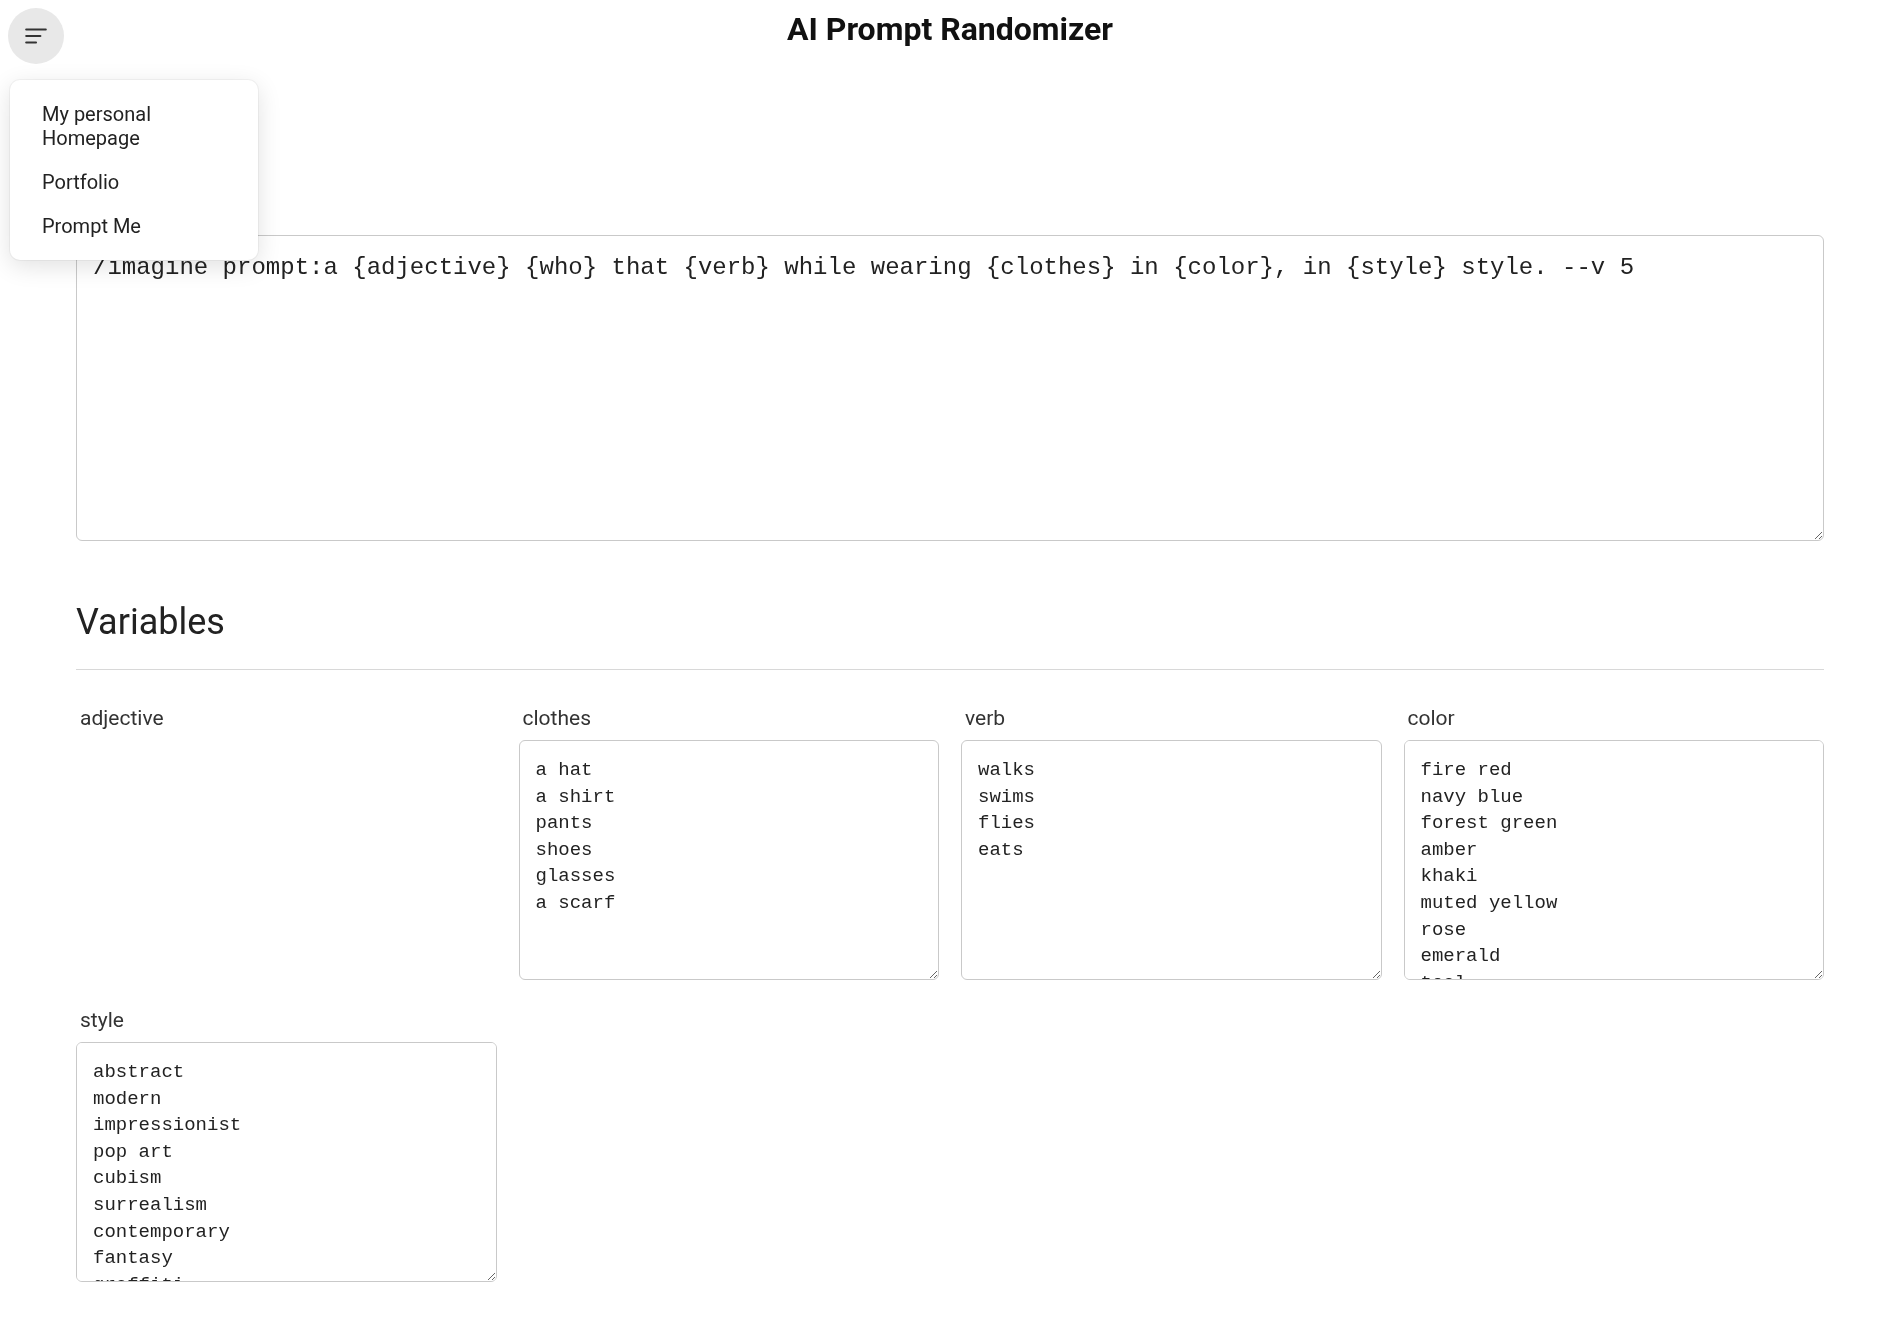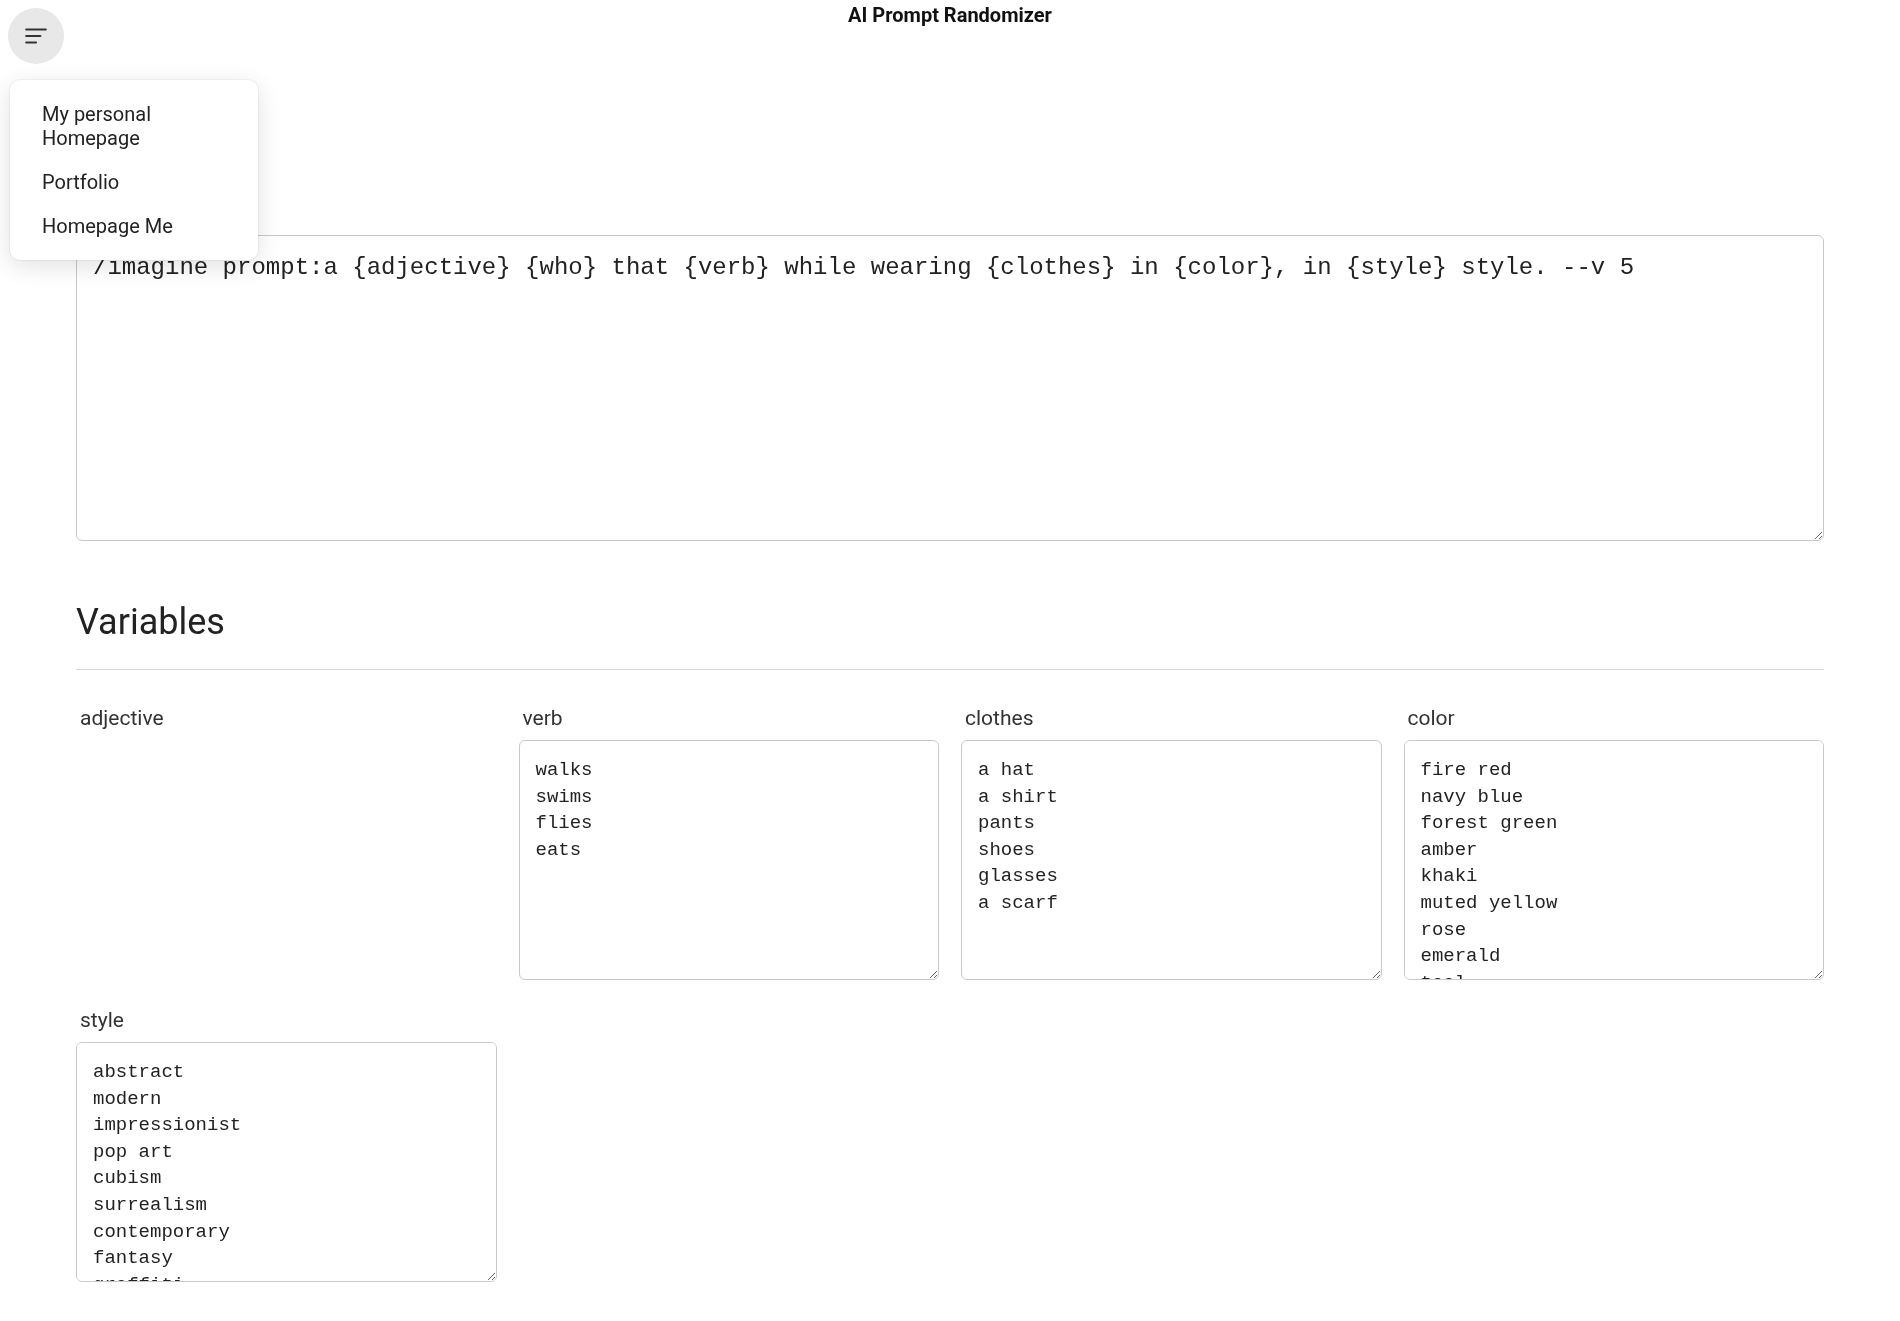--- a/index.html
+++ b/index.html
@@ -31,23 +31,23 @@
     cursor: pointer;
     display: flex;
     align-items: center;
     justify-content: center;
     padding: 0;
   }
   .menu-btn svg { display: block; }
   .app-title {
     position: absolute;
     left: 0; right: 0;
-    top: 3px;
+    top: 10px;
     text-align: center;
-    font-size: 20px;
+    font-size: 32px;
     font-weight: 700;
     color: #111;
     pointer-events: none;
   }
   .dropdown {
     position: absolute;
     top: 80px;
     left: 10px;
     width: 248px;
     background: #fff;
@@ -133,54 +133,54 @@
           <line x1="3" y1="18" x2="12" y2="18"></line>
         </svg>
       </span>
     </button>
     <div class="app-title">AI Prompt Randomizer</div>
   </div>
 
   <div class="dropdown">
     <div class="dropdown-item">My personal Homepage</div>
     <div class="dropdown-item">Portfolio</div>
-    <div class="dropdown-item">Homepage Me</div>
+    <div class="dropdown-item">Prompt Me</div>
   </div>
 
   <div class="content">
     <div class="spacer-above-template"></div>
 
     <textarea class="template-input" style="">/imagine prompt:a {adjective} {who} that {verb} while wearing {clothes} in {color}, in {style} style. --v 5</textarea>
 
     <h2 class="variables-heading">Variables</h2>
     <hr class="divider">
 
     <div class="vars-grid">
 
       <div class="var-block">
         <div class="var-label">adjective</div>
       </div>
 
-
-      <div class="var-block">
-        <div class="var-label">verb</div>
-        <textarea class="var-textarea" style="">walks
-swims
-flies
-eats</textarea>
-      </div>
 
       <div class="var-block">
         <div class="var-label">clothes</div>
         <textarea class="var-textarea" style="">a hat
 a shirt
 pants
 shoes
 glasses
 a scarf</textarea>
+      </div>
+
+      <div class="var-block">
+        <div class="var-label">verb</div>
+        <textarea class="var-textarea" style="">walks
+swims
+flies
+eats</textarea>
       </div>
 
       <div class="var-block">
         <div class="var-label">color</div>
         <textarea class="var-textarea" style="">fire red
 navy blue
 forest green
 amber
 khaki
 muted yellow

